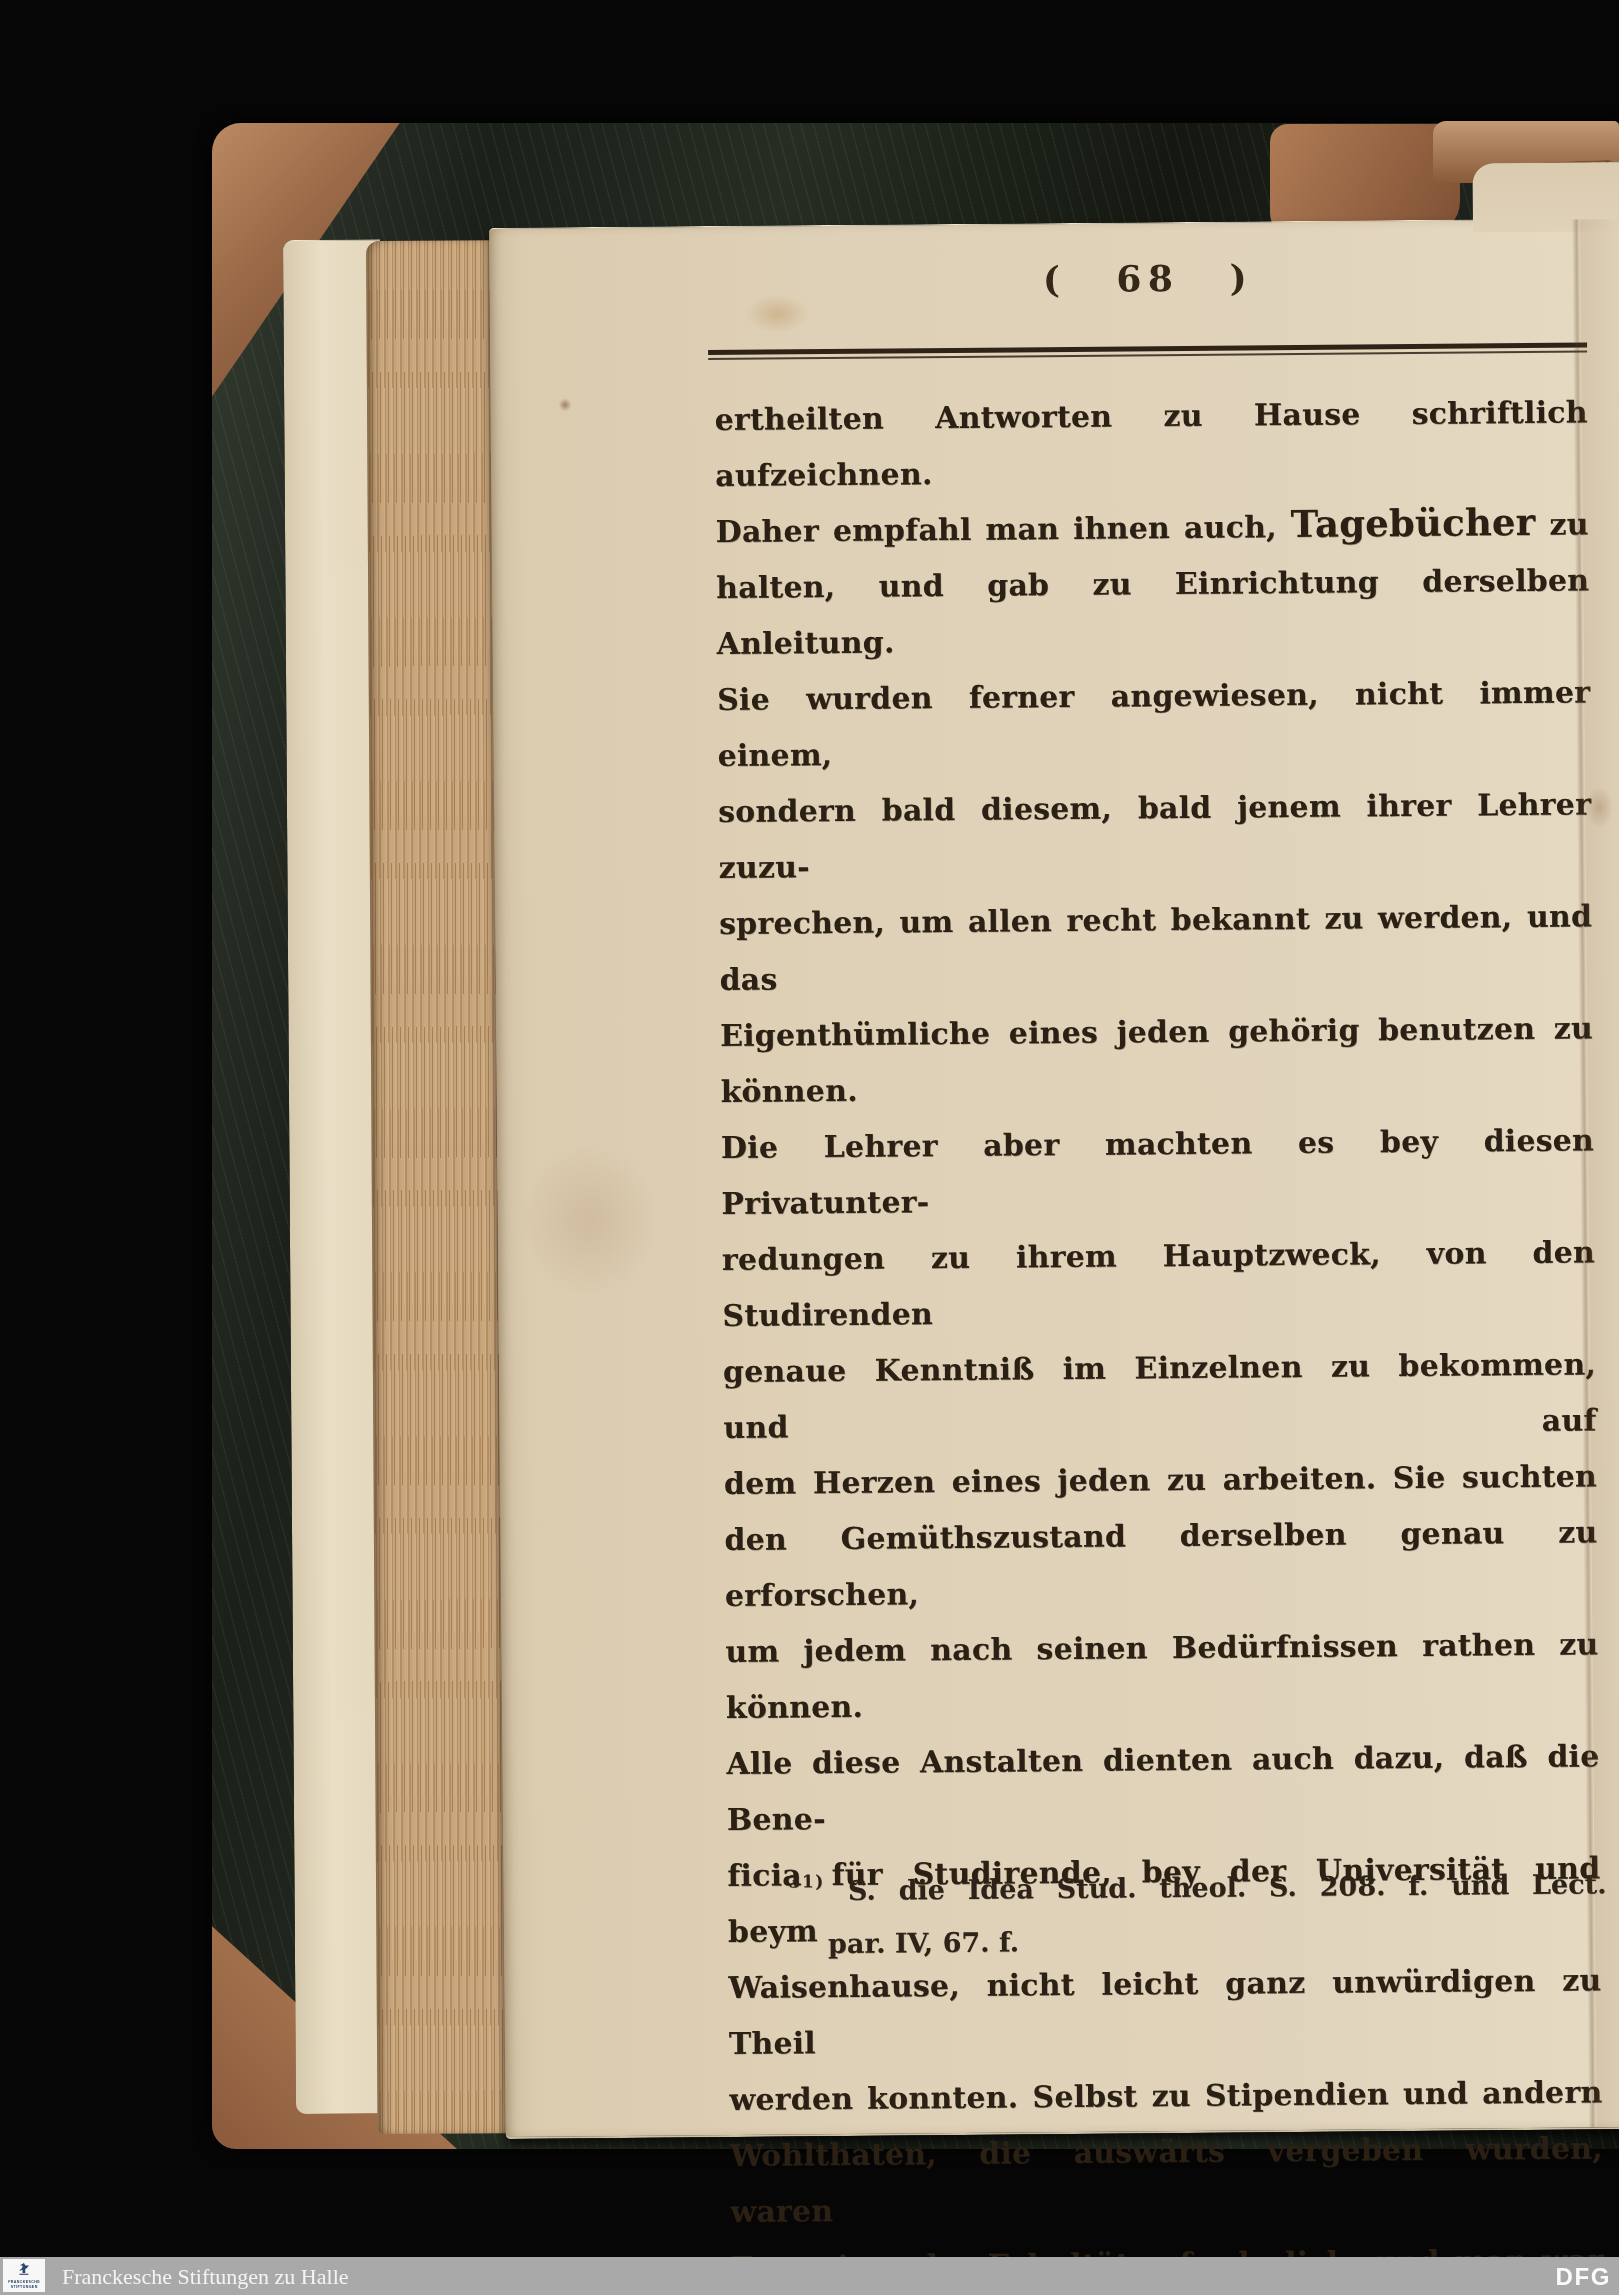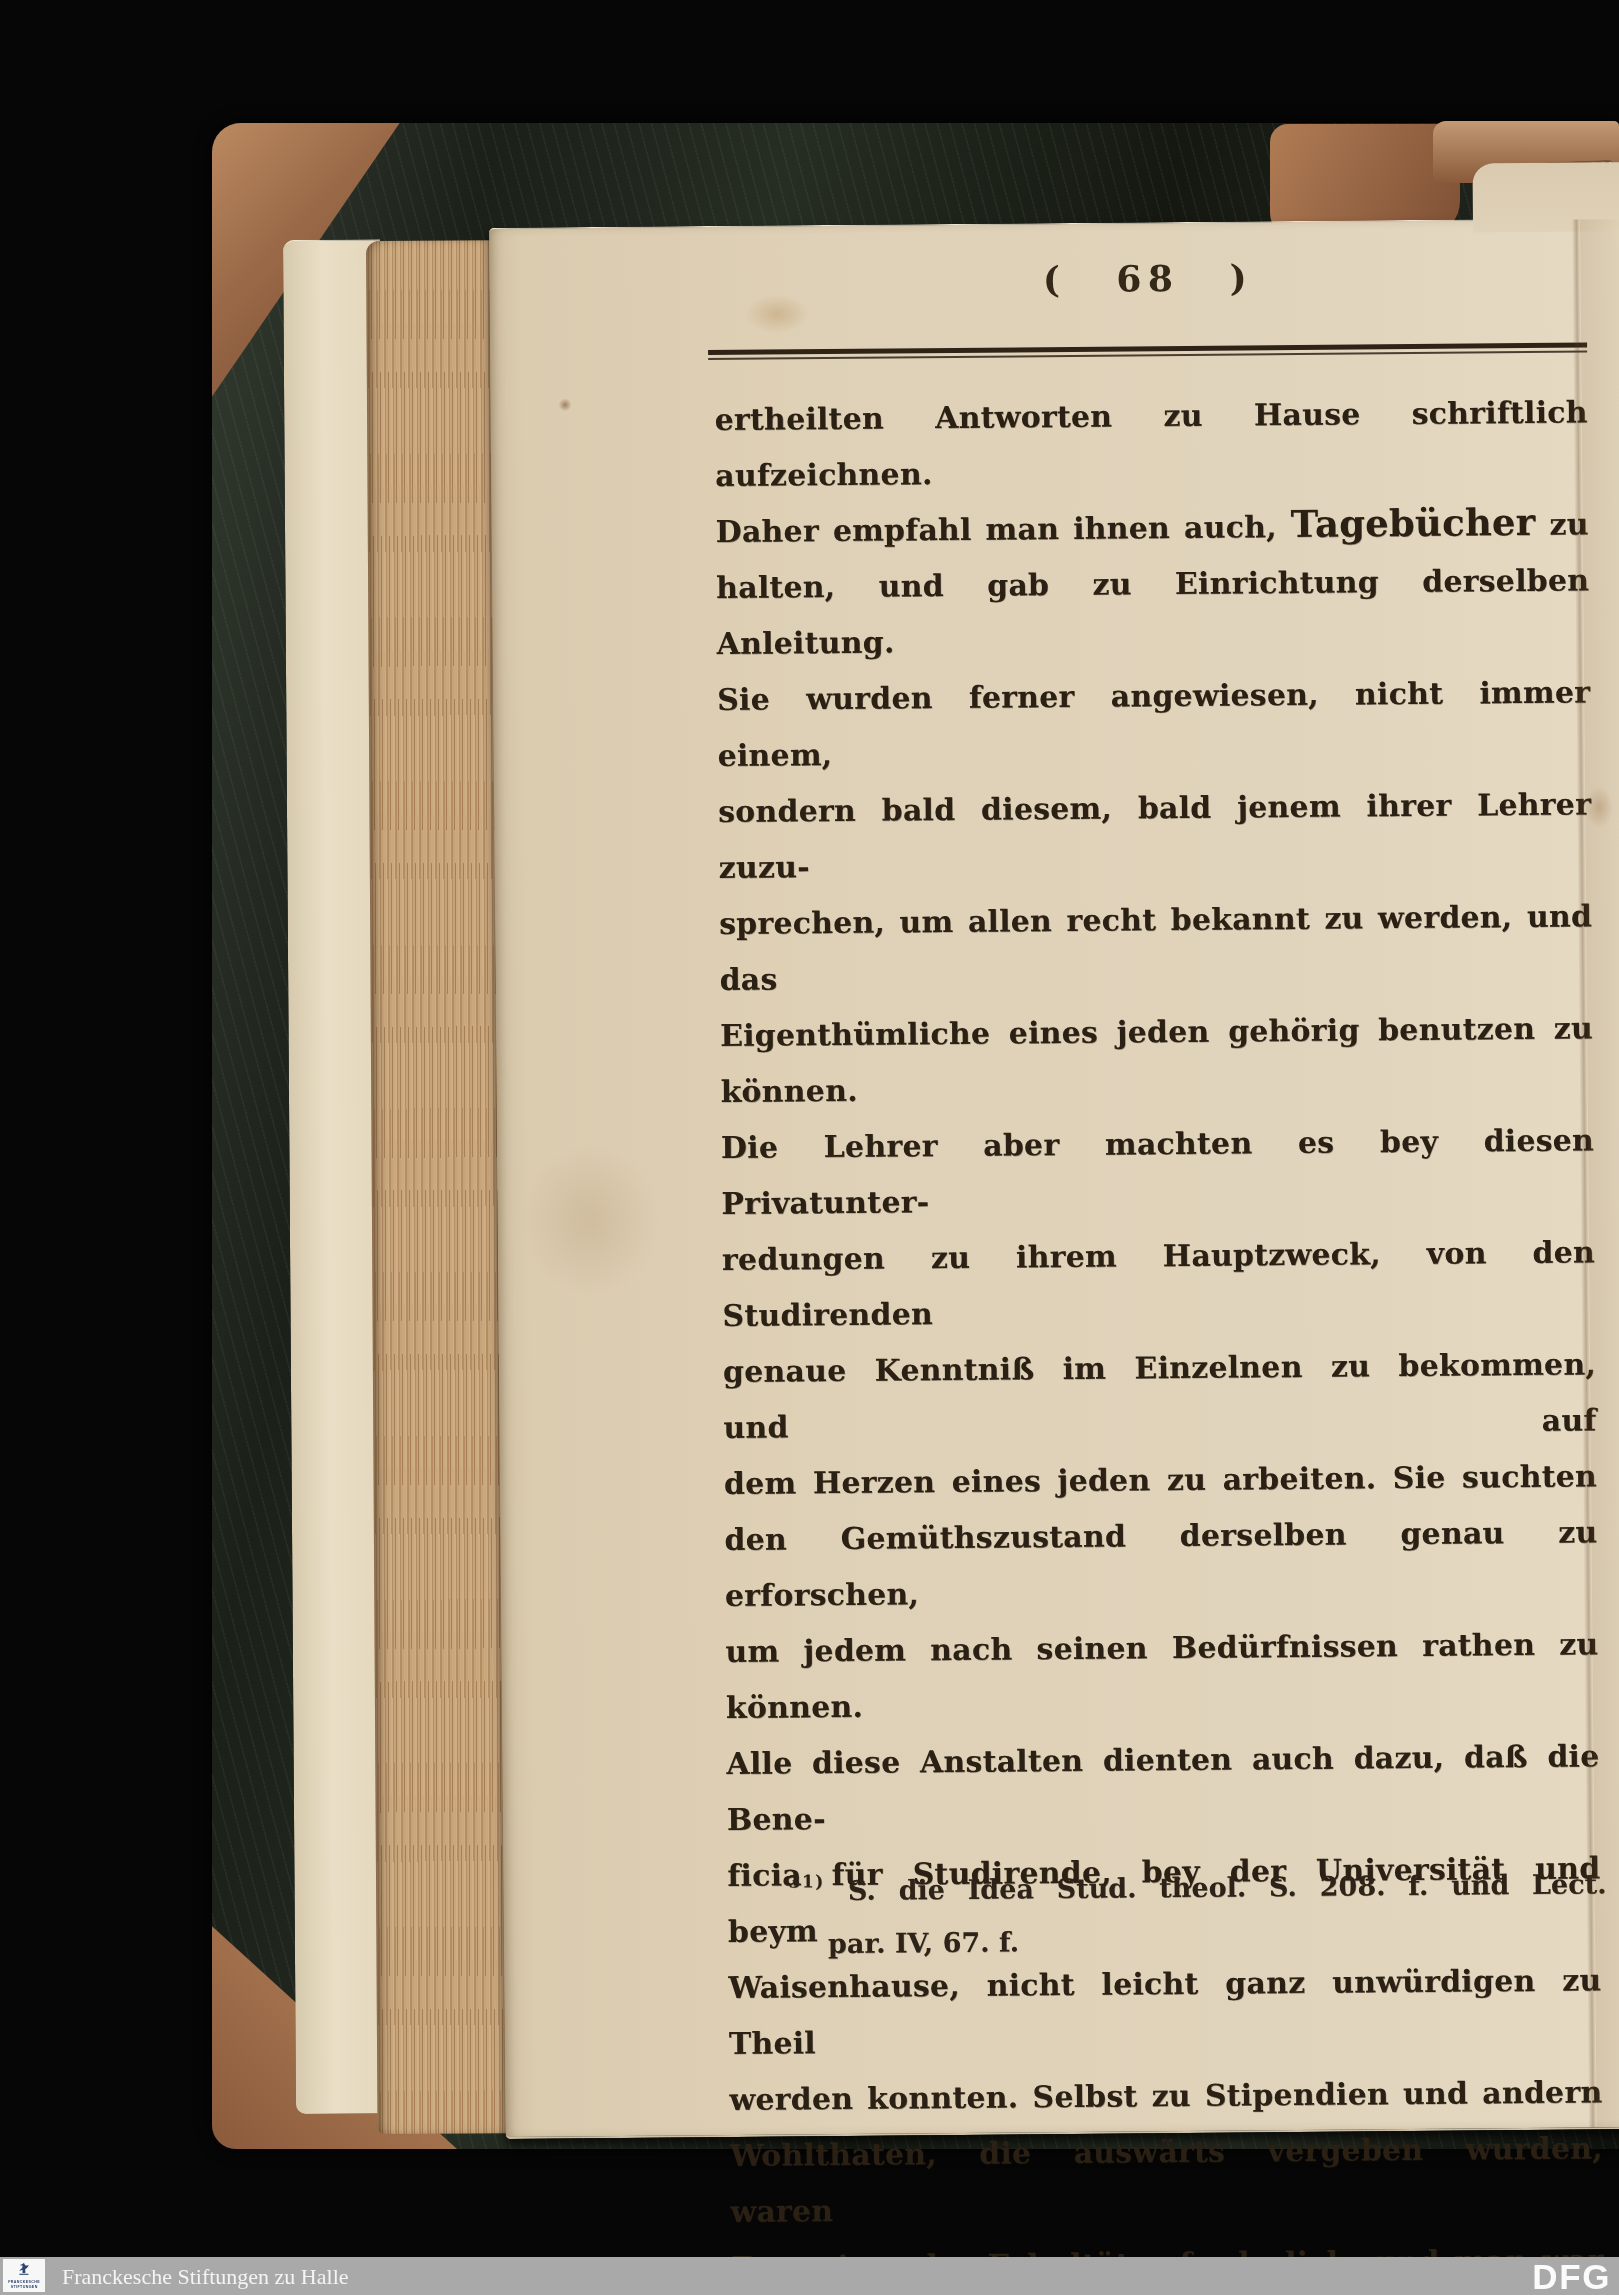--- a/index.html
+++ b/index.html
@@ -80,21 +80,21 @@
 
   
   .footer-bar{position:absolute;left:0;top:2257px;width:1619px;height:39px;background:var(--bar);}
   .logobox{position:absolute;left:3.2px;top:2.4px;width:42px;height:33px;background:#f7f7f7;
     display:flex;flex-direction:column;align-items:center;justify-content:center;gap:0.8px;}
   .logotext{font-family:"Liberation Sans",sans-serif;font-size:3.6px;font-weight:700;
     color:var(--logo-blue);letter-spacing:0.4px;line-height:4.5px;text-align:center;}
   .bartext{position:absolute;left:62px;top:0;height:36px;line-height:39px;
     font-family:"Liberation Serif",serif;font-size:22px;color:var(--bar-text);}
   .dfg{position:absolute;right:8px;top:2.4px;height:36px;line-height:36px;
-    font-family:"Liberation Sans",sans-serif;font-size:35px;font-weight:800;
+    font-family:"Liberation Sans",sans-serif;font-size:24px;font-weight:800;
     letter-spacing:1.6px;color:#fbfbfb;}
 </style>
 </head>
 <body>
 
 <div>
 
   <div class="cover"></div>
   <div class="corner-tl"></div>
   <div class="corner-bl"></div>

